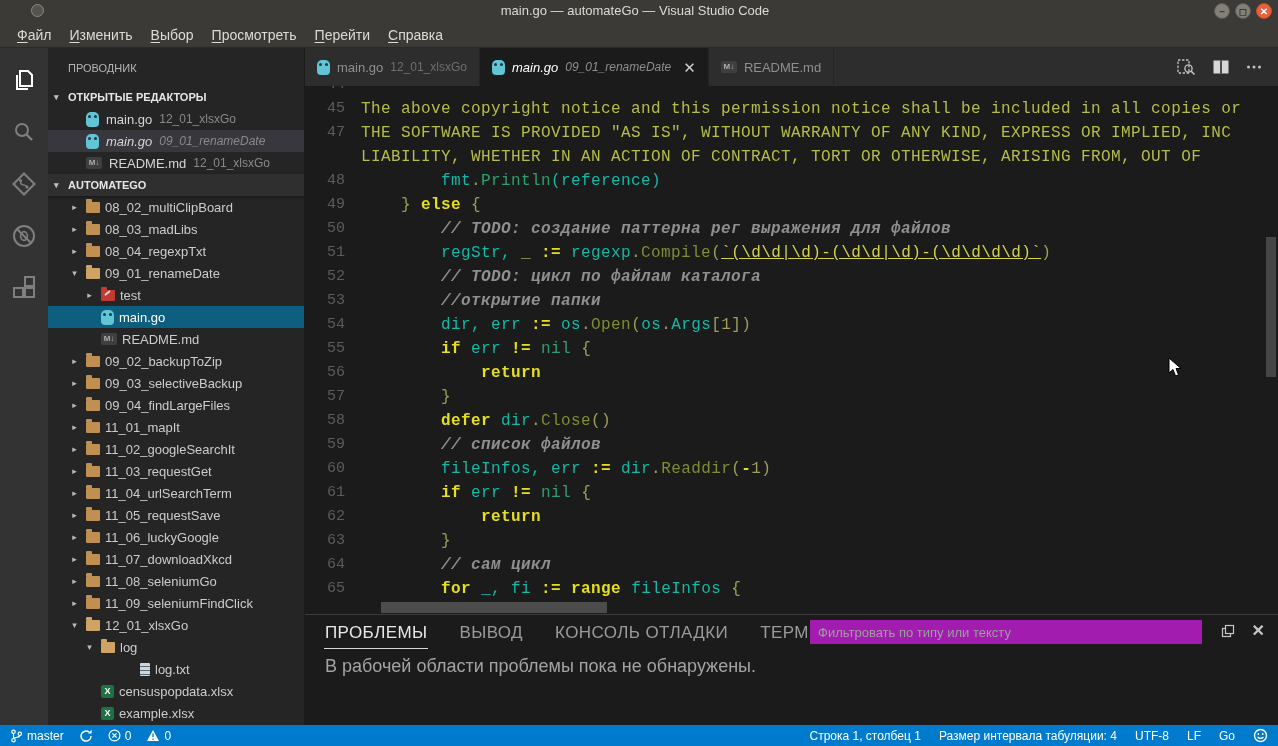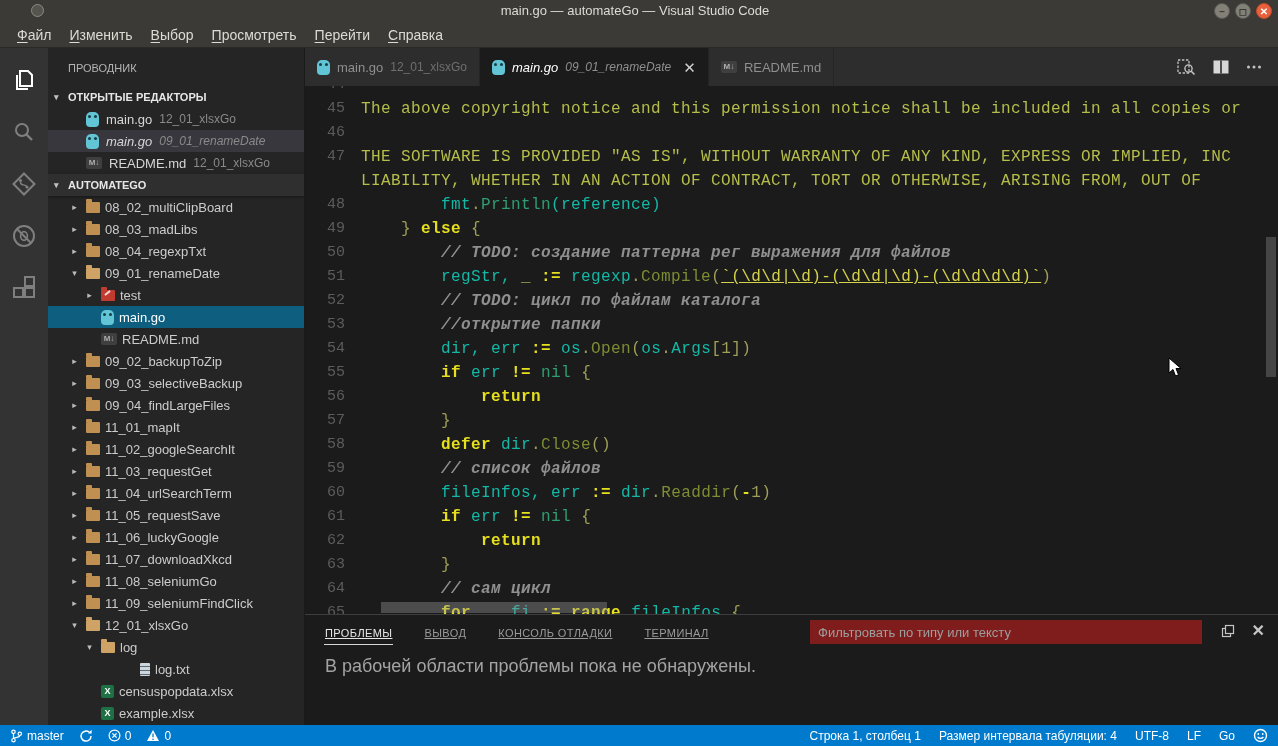--- a/index.html
+++ b/index.html
@@ -97,23 +97,23 @@
   .tk-t { color:#2f9f72; }
   .tk-s { color:#d5d24b;text-decoration:underline; }
   .tk-c { color:#8f8f8f; font-style:italic; font-weight:bold; }
   .tk-w { color:#9f9f58; }
   .vscroll { position:absolute; right:2px; top:151px; width:10px; height:140px; background:rgba(150,150,150,.35); }
   .hscroll { position:absolute; left:76px; bottom:1px; width:226px; height:11px; background:rgba(150,150,150,.40); }
 
   
   .panel { height:111px; flex:none; border-top:1px solid #3d3d3d; background:#1b1b1b; position:relative; }
   .panel-tabs { height:34px; display:flex; align-items:center; padding-left:19px; gap:30px; }
-  .panel-tab { font-size:11px; color:#9a9a9a; letter-spacing:.4px; padding:7px 1px 5px;text-decoration:underline; }
+  .panel-tab { font-size:17px; color:#9a9a9a; letter-spacing:.4px; padding:7px 1px 5px; }
   .panel-tab.active { color:#e7e7e7; border-bottom:1px solid #d7d7d7; }
-  .panel-filter { position:absolute; left:505px; top:5px; width:392px; height:24px; background:#7f1d1d;
+  .panel-filter { position:absolute; left:505px; top:5px; width:392px; height:24px; background:#a21caf;
                   border:none; outline:none; color:#cccccc; font-size:13px; padding:0 8px;
                   font-family:"Liberation Sans", sans-serif; }
   .panel-filter::placeholder { color:#9e9e9e; }
   .panel-icons { position:absolute; right:13px; top:8px; display:flex; gap:17px; align-items:center; color:#c5c5c5; }
   .panel-icons .x { font-size:16px; line-height:1; font-weight:bold; }
   .panel-msg { padding:7px 20px; font-size:18px; color:#a3a3a3; }
 
   
   .statusbar { height:21px; background:#007acc; color:#ffffff; font-size:12px; display:flex;
                align-items:center; padding:0 10px; flex:none; }
@@ -445,21 +445,20 @@
                 <circle cx="13.5" cy="7" r="1.5" fill="currentColor"></circle>
               </svg>
             </span>
           </div>
         </div>
 
       <div class="editor-surface">
         <div class="code-scroll">
             <div class="code-line"><span class="ln">44</span><span class="code"></span></div>
             <div class="code-line"><span class="ln">45</span><span class="code"><span class="tk-p">The above copyright notice and this permission notice shall be included in all copies or</span></span></div>
-            <div class="code-line"><span class="ln">46</span><span class="code"></span></div>
             <div class="code-line"><span class="ln">47</span><span class="code"><span class="tk-p">THE SOFTWARE IS PROVIDED "AS IS", WITHOUT WARRANTY OF ANY KIND, EXPRESS OR IMPLIED, INC</span></span></div>
             <div class="code-line"><span class="ln"></span><span class="code"><span class="tk-p">LIABILITY, WHETHER IN AN ACTION OF CONTRACT, TORT OR OTHERWISE, ARISING FROM, OUT OF</span></span></div>
             <div class="code-line"><span class="ln">48</span><span class="code"><span class="tk-w">        </span><span class="tk-g">fmt</span><span class="tk-w">.</span><span class="tk-t">Println</span><span class="tk-g">(reference)</span></span></div>
             <div class="code-line"><span class="ln">49</span><span class="code"><span class="tk-w">    } </span><span class="tk-k">else</span><span class="tk-w"> {</span></span></div>
             <div class="code-line"><span class="ln">50</span><span class="code"><span class="tk-c">        // TODO: создание паттерна рег выражения для файлов</span></span></div>
             <div class="code-line"><span class="ln">51</span><span class="code"><span class="tk-w">        </span><span class="tk-g">regStr,</span><span class="tk-w"> _ </span><span class="tk-k">:=</span><span class="tk-w"> </span><span class="tk-g">regexp</span><span class="tk-w">.</span><span class="tk-o">Compile</span><span class="tk-w">(</span><span class="tk-s">`(\d\d|\d)-(\d\d|\d)-(\d\d\d\d)`</span><span class="tk-w">)</span></span></div>
             <div class="code-line"><span class="ln">52</span><span class="code"><span class="tk-c">        // TODO: цикл по файлам каталога</span></span></div>
             <div class="code-line"><span class="ln">53</span><span class="code"><span class="tk-c">        //открытие папки</span></span></div>
             <div class="code-line"><span class="ln">54</span><span class="code"><span class="tk-w">        </span><span class="tk-g">dir, err</span><span class="tk-w"> </span><span class="tk-k">:=</span><span class="tk-w"> </span><span class="tk-g">os</span><span class="tk-w">.</span><span class="tk-o">Open</span><span class="tk-w">(</span><span class="tk-g">os</span><span class="tk-w">.</span><span class="tk-g">Args</span><span class="tk-w">[1])</span></span></div>
             <div class="code-line"><span class="ln">55</span><span class="code"><span class="tk-w">        </span><span class="tk-k">if</span><span class="tk-w"> </span><span class="tk-g">err</span><span class="tk-w"> </span><span class="tk-k">!=</span><span class="tk-w"> </span><span class="tk-t">nil</span><span class="tk-w"> {</span></span></div>

